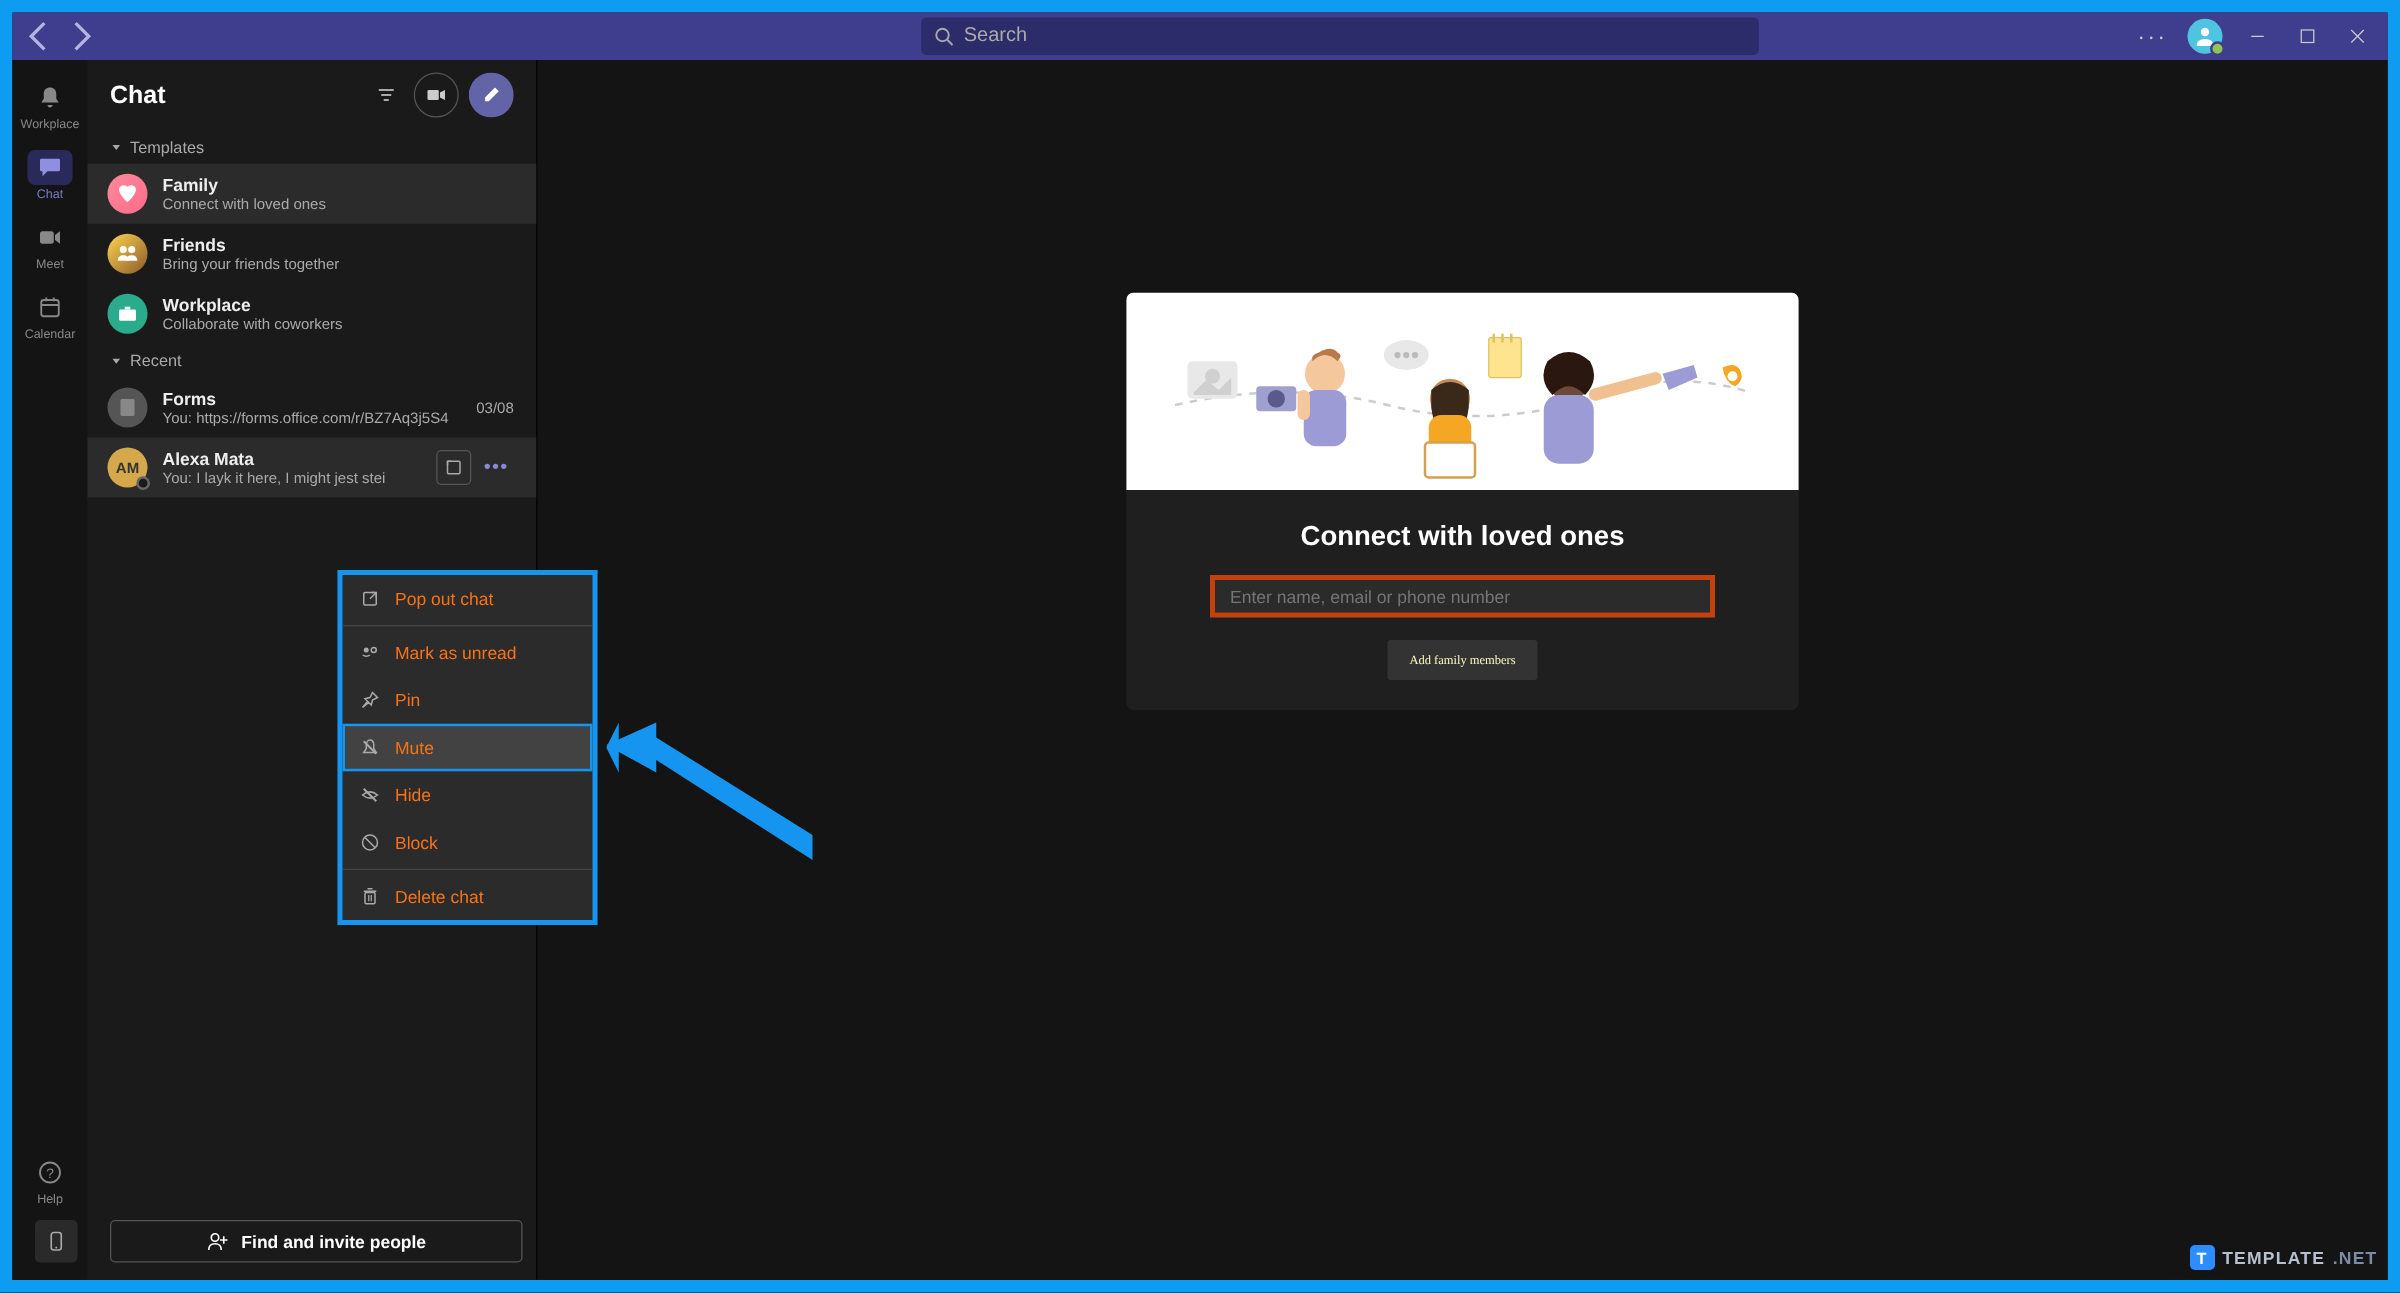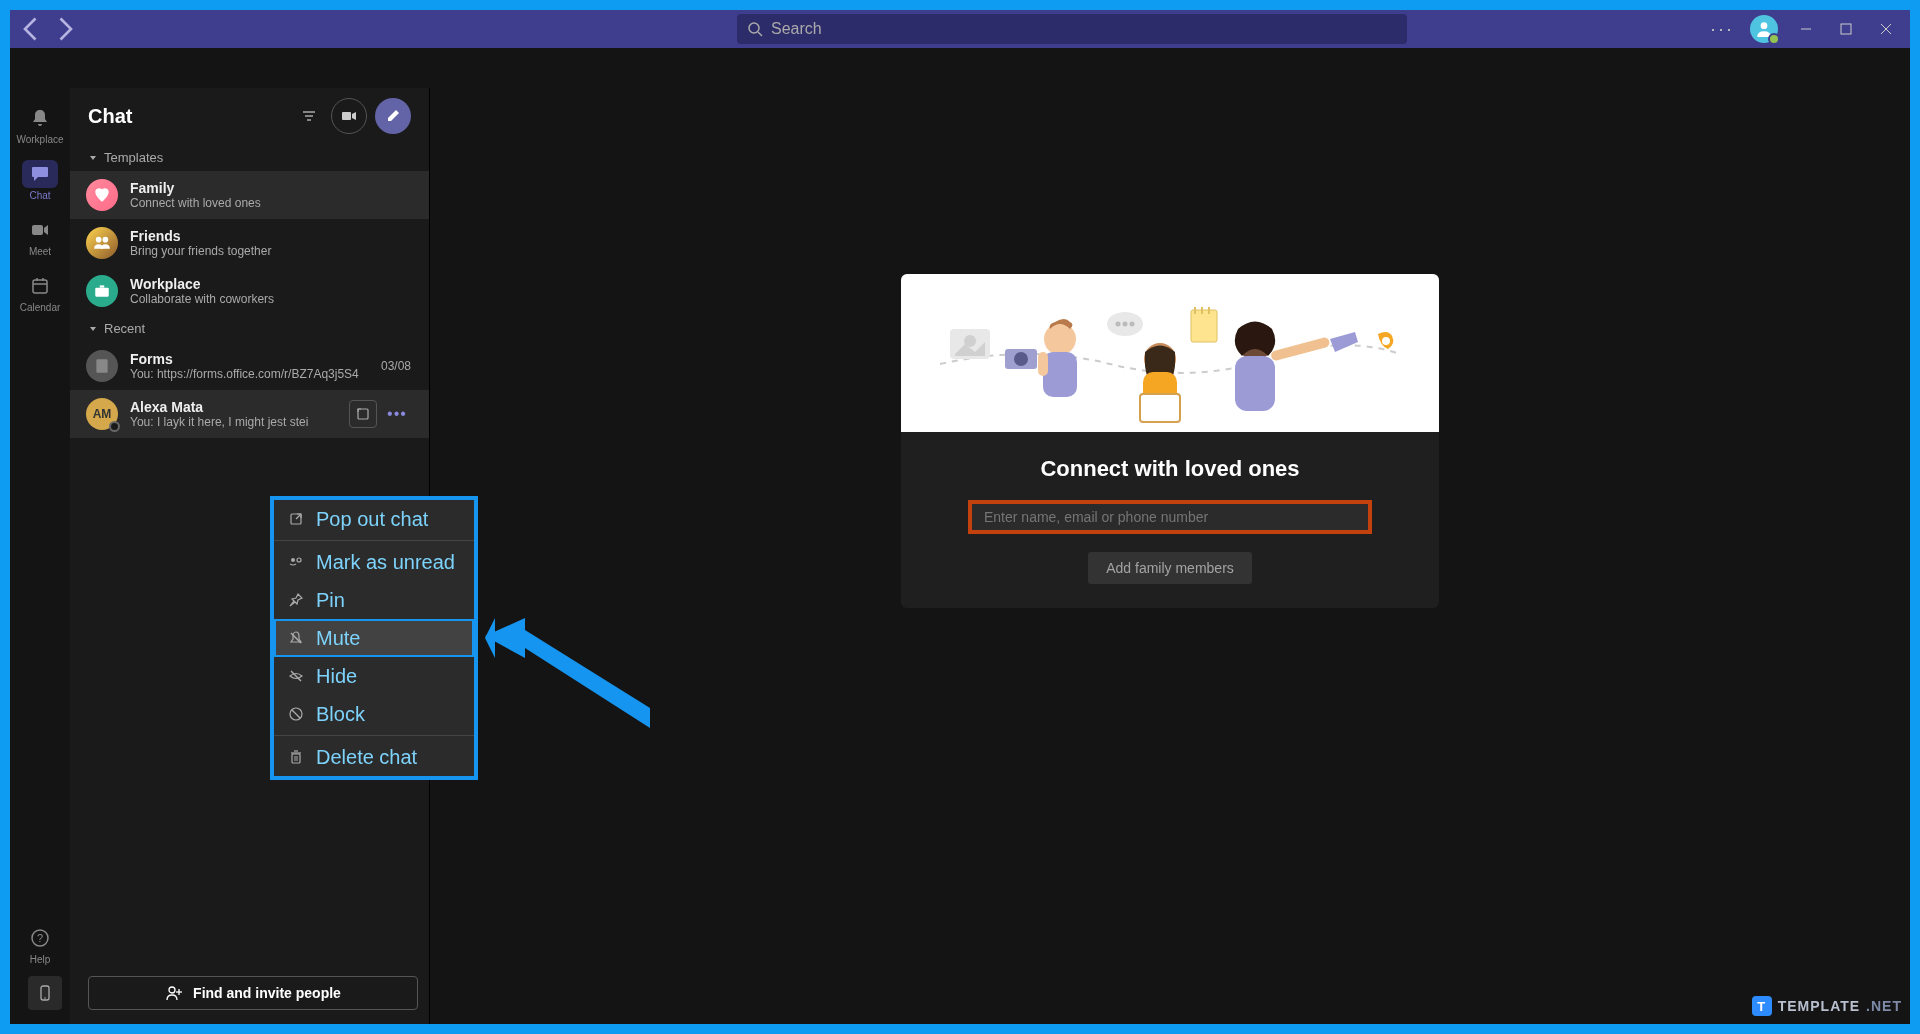--- a/index.html
+++ b/index.html
@@ -1,17 +1,17 @@
 <!DOCTYPE html>
 <html><head>
 <meta charset="utf-8">
 <style>
 * { margin: 0; padding: 0; box-sizing: border-box; font-family: 'Segoe UI', Arial, sans-serif; }
 body { background: #0d9cf2; width: 1920px; height: 1034px; overflow: hidden; position: relative; }
-.app-frame { position: absolute; top: 10px; left: 10px; right: 10px; bottom: 10px; background: #141414; display: flex; flex-direction: column; gap: 40px; }
+.app-frame { position: absolute; top: 10px; left: 10px; right: 10px; bottom: 10px; background: #141414; display: flex; flex-direction: column; }
 .title-bar { height: 38px; background: #3e3d8e; display: flex; align-items: center; padding: 0 8px; }
 .nav-arrows { display: flex; gap: 4px; }
 .nav-arrow-btn { width: 28px; height: 28px; display: flex; align-items: center; justify-content: center; color: #b5b4e1; cursor: pointer; border-radius: 4px; }
 .search-container { flex: 1; display: flex; justify-content: center; margin-left: 360px; }
 .search-box { width: 670px; height: 30px; background: #2d2c6a; border-radius: 4px; display: flex; align-items: center; padding: 0 10px; gap: 8px; color: #aaa; }
 .search-box svg { width: 16px; height: 16px; fill: #aaa; }
 .title-right { display: flex; align-items: center; gap: 12px; margin-left: auto; }
 .more-dots { color: #ccc; font-size: 18px; letter-spacing: 2px; cursor: pointer; padding: 4px; }
 .avatar-profile { width: 28px; height: 28px; border-radius: 50%; background: #4fc4e0; display: flex; align-items: center; justify-content: center; position: relative; }
 .avatar-profile svg { width: 18px; height: 18px; fill: #fff; }
@@ -53,32 +53,32 @@
 .chat-text { flex: 1; min-width: 0; }
 .chat-name { font-size: 14px; color: #eee; font-weight: 600; }
 .chat-sub { font-size: 12px; color: #aaa; white-space: nowrap; overflow: hidden; text-overflow: ellipsis; }
 .chat-date { font-size: 12px; color: #aaa; }
 .item-actions { display: flex; gap: 6px; align-items: center; }
 .item-action-btn { width: 28px; height: 28px; border: 1px solid #555; border-radius: 4px; display: flex; align-items: center; justify-content: center; color: #aaa; cursor: pointer; }
 .item-action-btn.noborder { border: none; }
 .item-action-btn svg { width: 14px; height: 14px; fill: currentColor; }
 .status-offline { position: absolute; bottom: -2px; right: -2px; width: 11px; height: 11px; border-radius: 50%; background: #1a1a1a; border: 2px solid #666; }
 .context-menu { position: absolute; left: 200px; top: 408px; width: 208px; background: #2b2b2b; border: 4px solid #1595f0; display: flex; flex-direction: column; z-index: 100; }
-.ctx-item { height: 38px; display: flex; align-items: center; gap: 12px; padding: 0 14px; color: #7dd3fc; font-size: 20px; cursor: pointer; text-align: center; }
+.ctx-item { height: 38px; display: flex; align-items: center; gap: 12px; padding: 0 14px; color: #f97316; font-size: 14px; cursor: pointer; text-align: center; }
 .ctx-item.highlighted { background: #424242; outline: 2px solid #1595f0; outline-offset: -2px; }
 .ctx-item svg { width: 16px; height: 16px; fill: #aaa; flex-shrink: 0; }
 .ctx-divider { height: 1px; background: #444; margin: 2px 0; }
 .arrow-annotation { position: absolute; left: 415px; top: 530px; z-index: 101; pointer-events: none; }
 .content-area { flex: 1; background: #141414; display: flex; align-items: flex-start; justify-content: center; padding-top: 186px; }
 .hero-card { width: 538px; background: #1f1f1f; border-radius: 6px; overflow: hidden; }
 .hero-illustration { height: 158px; background: #fff; display: flex; align-items: center; justify-content: center; }
 .hero-body { padding: 24px; display: flex; flex-direction: column; align-items: center; gap: 18px; }
 .hero-title { font-size: 22px; font-weight: 700; color: #fff; }
 .hero-input { width: 404px; height: 34px; background: #2b2b2b; border: 4px solid #c2410c; color: #aaa; padding: 0 12px; font-size: 14px; outline: none; }
-.hero-btn { height: 32px; padding: 0 18px; background: #333; color: #a3a3a3; font-size: 14px; border: none; border-radius: 3px; cursor: pointer; }
+.hero-btn { height: 32px; padding: 0 18px; background: #333; color: #fef9c3; font-size: 10px; border: none; border-radius: 3px; cursor: pointer; font-family: Liberation Serif, serif; }
 .invite-bar { position: absolute; bottom: 14px; left: 78px; width: 330px; height: 34px; border: 1px solid #555; border-radius: 4px; display: flex; align-items: center; justify-content: center; gap: 10px; color: #fff; font-size: 14px; font-weight: 600; cursor: pointer; }
 .invite-bar svg { width: 18px; height: 18px; fill: #fff; }
 .phone-rail-btn { position: absolute; bottom: 14px; left: 18px; width: 34px; height: 34px; display: flex; align-items: center; justify-content: center; background: #2a2a2a; border-radius: 4px; color: #aaa; cursor: pointer; }
 .phone-rail-btn svg { width: 18px; height: 18px; fill: currentColor; }
 .watermark { position: absolute; bottom: 18px; right: 18px; display: flex; align-items: center; gap: 6px; color: #b8c0d0; font-size: 14px; font-weight: 600; letter-spacing: 1px; z-index: 200; }
 .watermark-icon { width: 20px; height: 20px; background: #2d8cff; border-radius: 4px; display: flex; align-items: center; justify-content: center; color: #fff; font-weight: 700; font-size: 13px; }
 .watermark-net { color: #7d8ba8; }
 </style>
 </head>
 <body>

